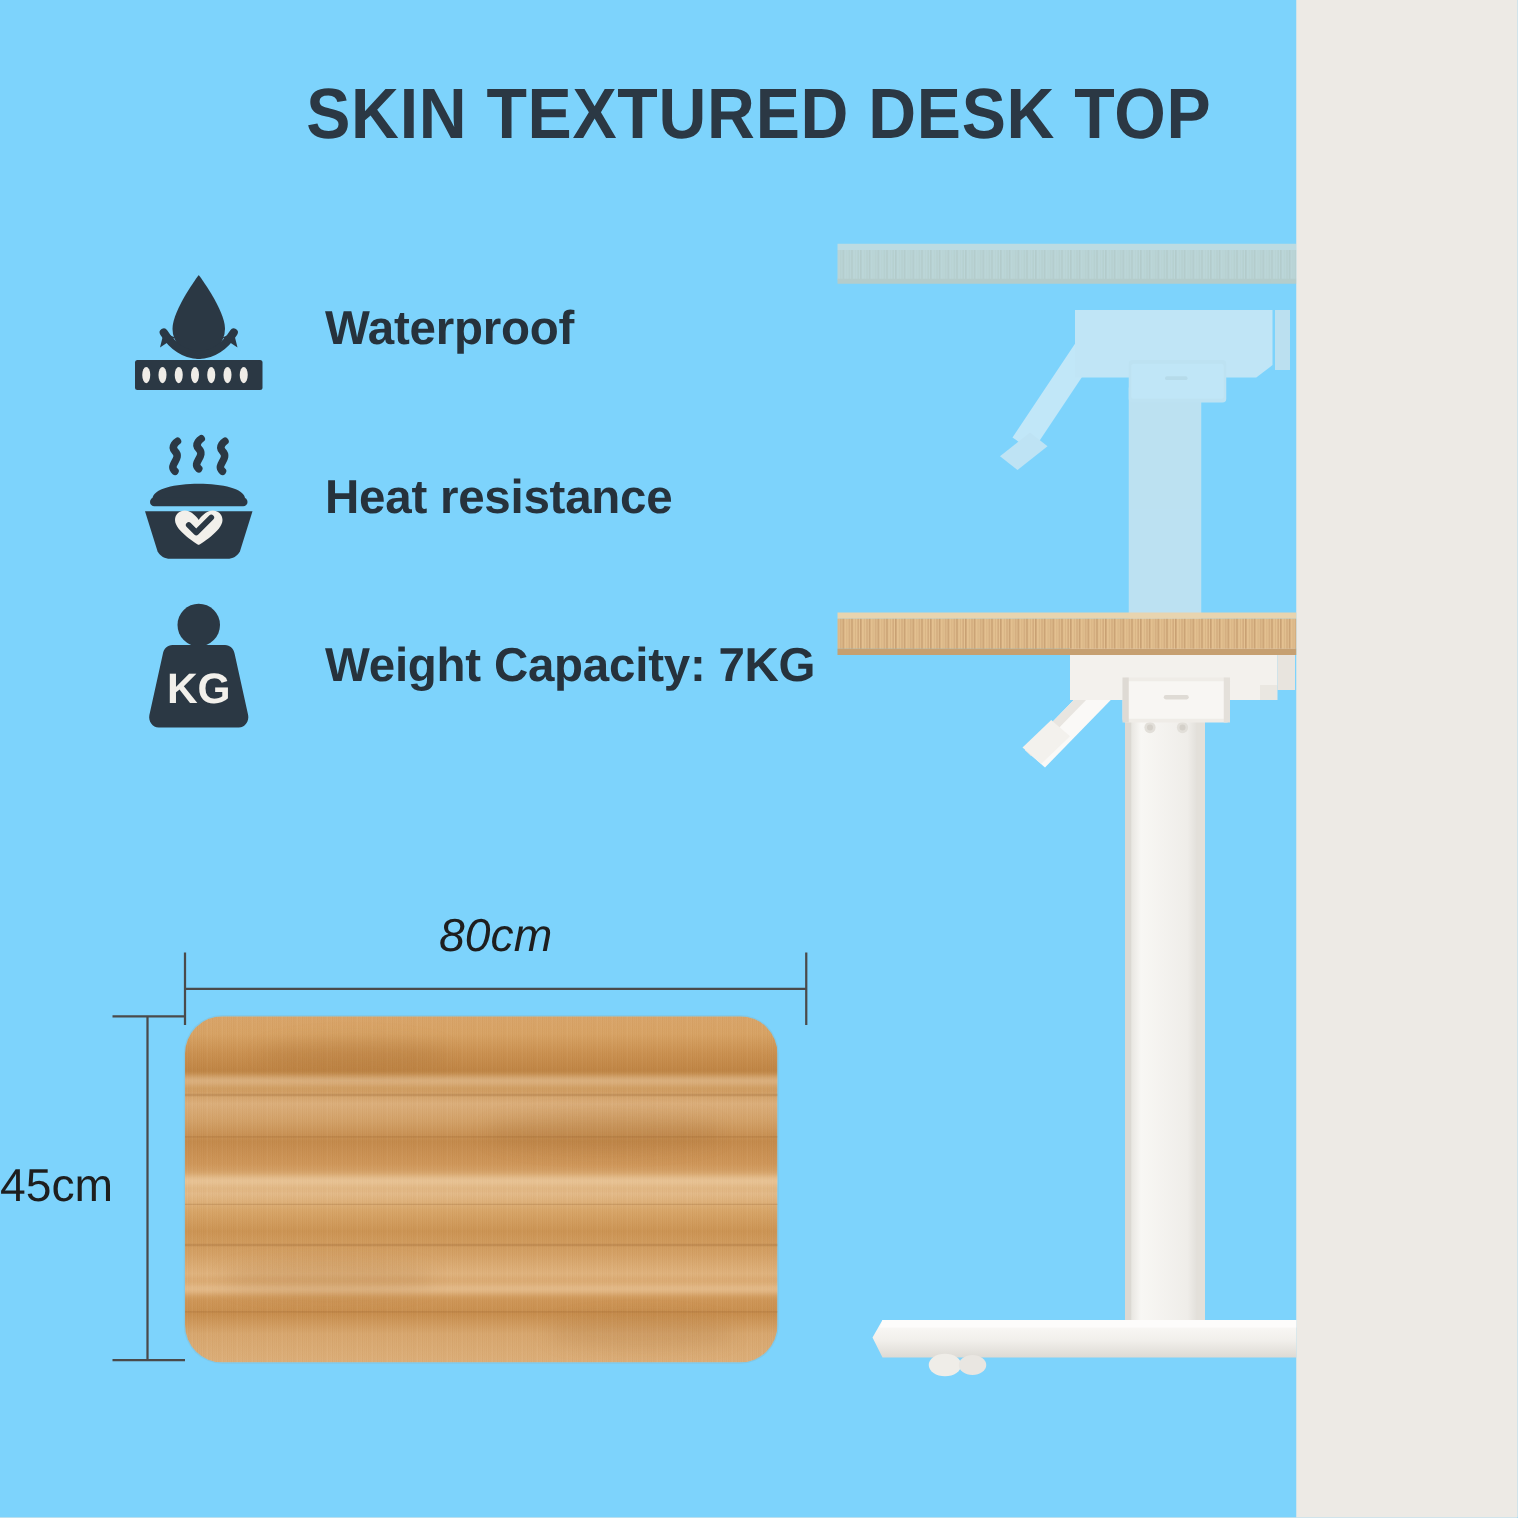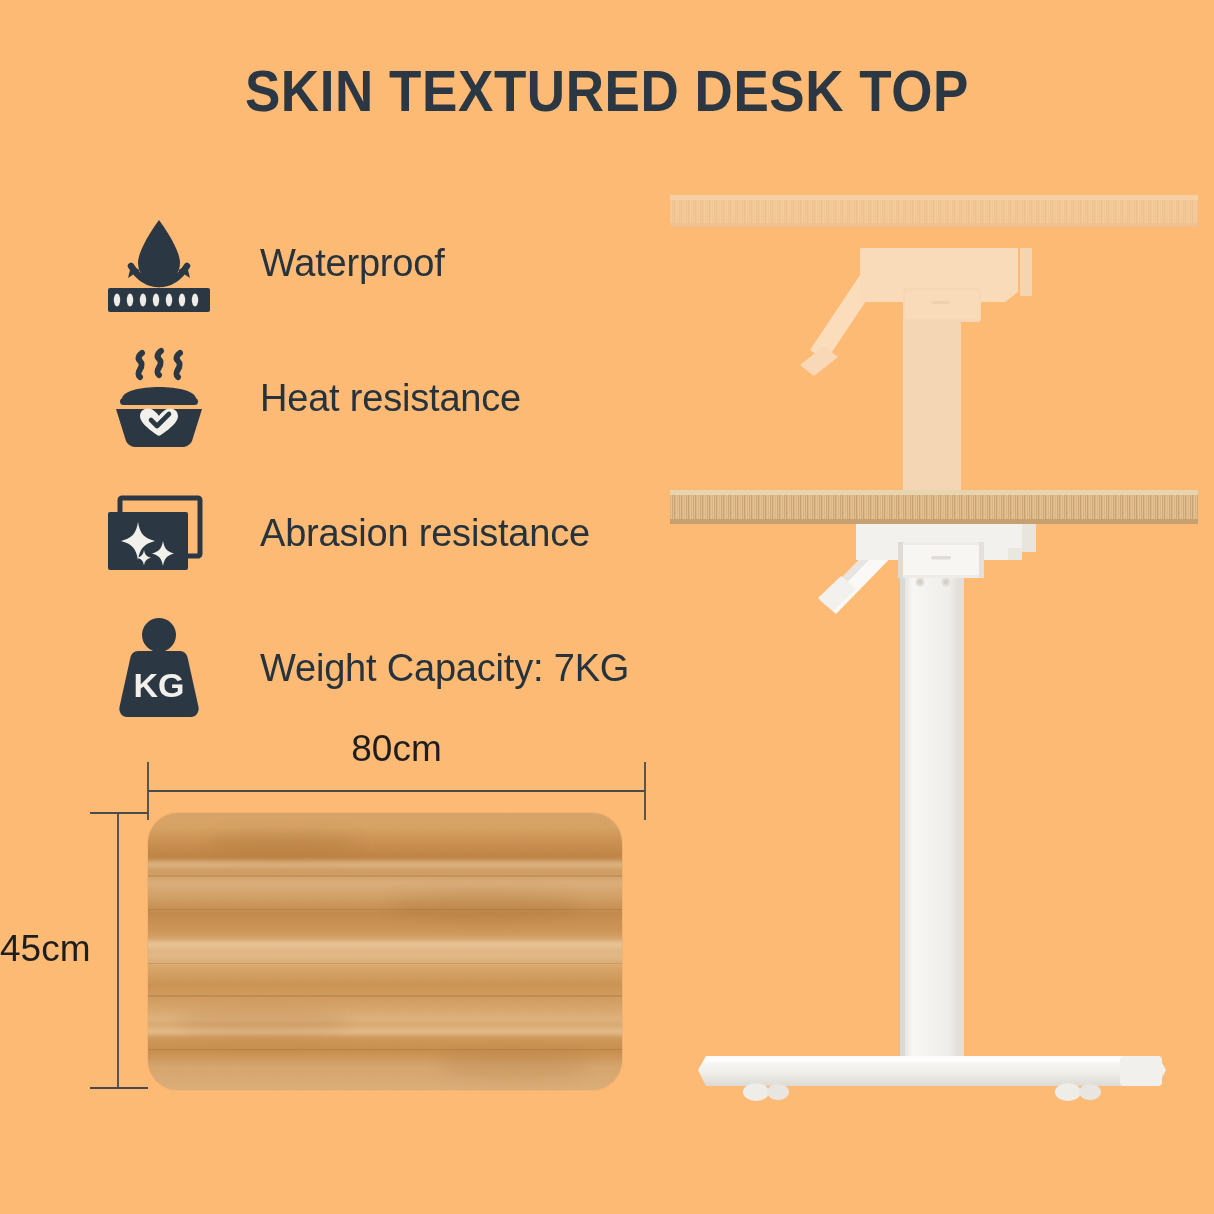--- a/index.html
+++ b/index.html
@@ -6,23 +6,23 @@
   html, body {
     margin: 0;
     padding: 0;
     background: #EDEAE5;
   }
   body {
     font-family: "Liberation Sans", sans-serif;
   }
   #page {
     position: relative;
-    width: 1214px;
+    width: 1037px;
     height: 1214px;
-    background: #fdba74;
+    background: #7dd3fc;
     overflow: hidden;
   }
 
   
   #title {
     position: absolute;
     left: 0;
     top: 58px;
     width: 1214px;
     text-align: center;
@@ -54,38 +54,39 @@
     height: 112px;
     flex: 0 0 118px;
     display: flex;
     align-items: center;
     justify-content: flex-start;
   }
   .feature-label {
     margin-left: 42px;
     font-family: "Liberation Sans", sans-serif;
     font-size: 38px;
-    font-weight: 400;
+    font-weight: 700;
     color: #26323C;
     white-space: nowrap;
     letter-spacing: -0.2px;
   }
 
   
   #dims { position: absolute; left: 0; top: 0; width: 1214px; height: 1214px; pointer-events: none; }
 
   #label-80 {
     position: absolute;
     left: 148px;
     top: 728px;
     width: 497px;
     text-align: center;
     font-size: 37px;
     color: #1E1E1E;
     font-family: "Liberation Sans", sans-serif;
+    font-style: italic;
   }
   #label-45 {
     position: absolute;
     left: 0px;
     top: 928px;
     width: 108px;
     text-align: left;
     font-size: 37px;
     color: #1E1E1E;
     font-family: "Liberation Sans", sans-serif;
@@ -207,35 +208,20 @@
 
           <path d="M16 66 L102 66 L92 98 C90 102 86 104 82 104 L36 104 C32 104 28 102 26 98 Z" fill="#2B3844"></path>
 
           <path d="M59 93 C59 93 40 82 40 73 C40 67 46 64 51 66 C54 67 58 71 59 73 C60 71 64 67 67 66 C72 64 78 67 78 73 C78 82 59 93 59 93 Z" fill="#F2F0EB"></path>
           <path d="M51 77 L57 83 L69 71" stroke="#2B3844" stroke-width="4.6" fill="none" stroke-linecap="round" stroke-linejoin="round"></path>
         </svg>
       </div>
       <div class="feature-label">Heat resistance</div>
     </div>
 
-    <div class="feature-row">
-      <div class="feature-icon">
-        <svg width="118" height="112" viewBox="0 0 118 112">
-
-          <rect x="20" y="20" width="80" height="58" rx="2" fill="none" stroke="#2B3844" stroke-width="5"></rect>
-
-          <rect x="8" y="34" width="80" height="58" rx="2" fill="#2B3844"></rect>
-
-          <path d="M38 44 C40 56 44 60 55 63 C44 66 40 70 38 82 C36 70 32 66 21 63 C32 60 36 56 38 44 Z" fill="#F2F0EB"></path>
-          <path d="M63 63 C64.5 71 67 73.5 74 75.5 C67 77.5 64.5 80 63 88 C61.5 80 59 77.5 52 75.5 C59 73.5 61.5 71 63 63 Z" fill="#F2F0EB"></path>
-          <path d="M44 72 C45 77 46.5 78.5 51 79.8 C46.5 81 45 82.6 44 87.5 C43 82.6 41.5 81 37 79.8 C41.5 78.5 43 77 44 72 Z" fill="#F2F0EB"></path>
-        </svg>
-      </div>
-      <div class="feature-label">Abrasion resistance</div>
-    </div>
 
     <div class="feature-row">
       <div class="feature-icon">
         <svg width="118" height="112" viewBox="0 0 118 112">
 
           <circle cx="59" cy="22" r="17" fill="#2B3844"></circle>
 
           <path d="M38 38 C34 38 31 41 30.3 45 L19.5 94 C18.5 99 22 104 27 104 L91 104 C96 104 99.5 99 98.5 94 L87.7 45 C87 41 84 38 80 38 Z" fill="#2B3844"></path>
           <text x="59" y="84" text-anchor="middle" font-family="Liberation Sans, sans-serif" font-size="34" font-weight="700" fill="#F2F0EB">KG</text>
         </svg>

